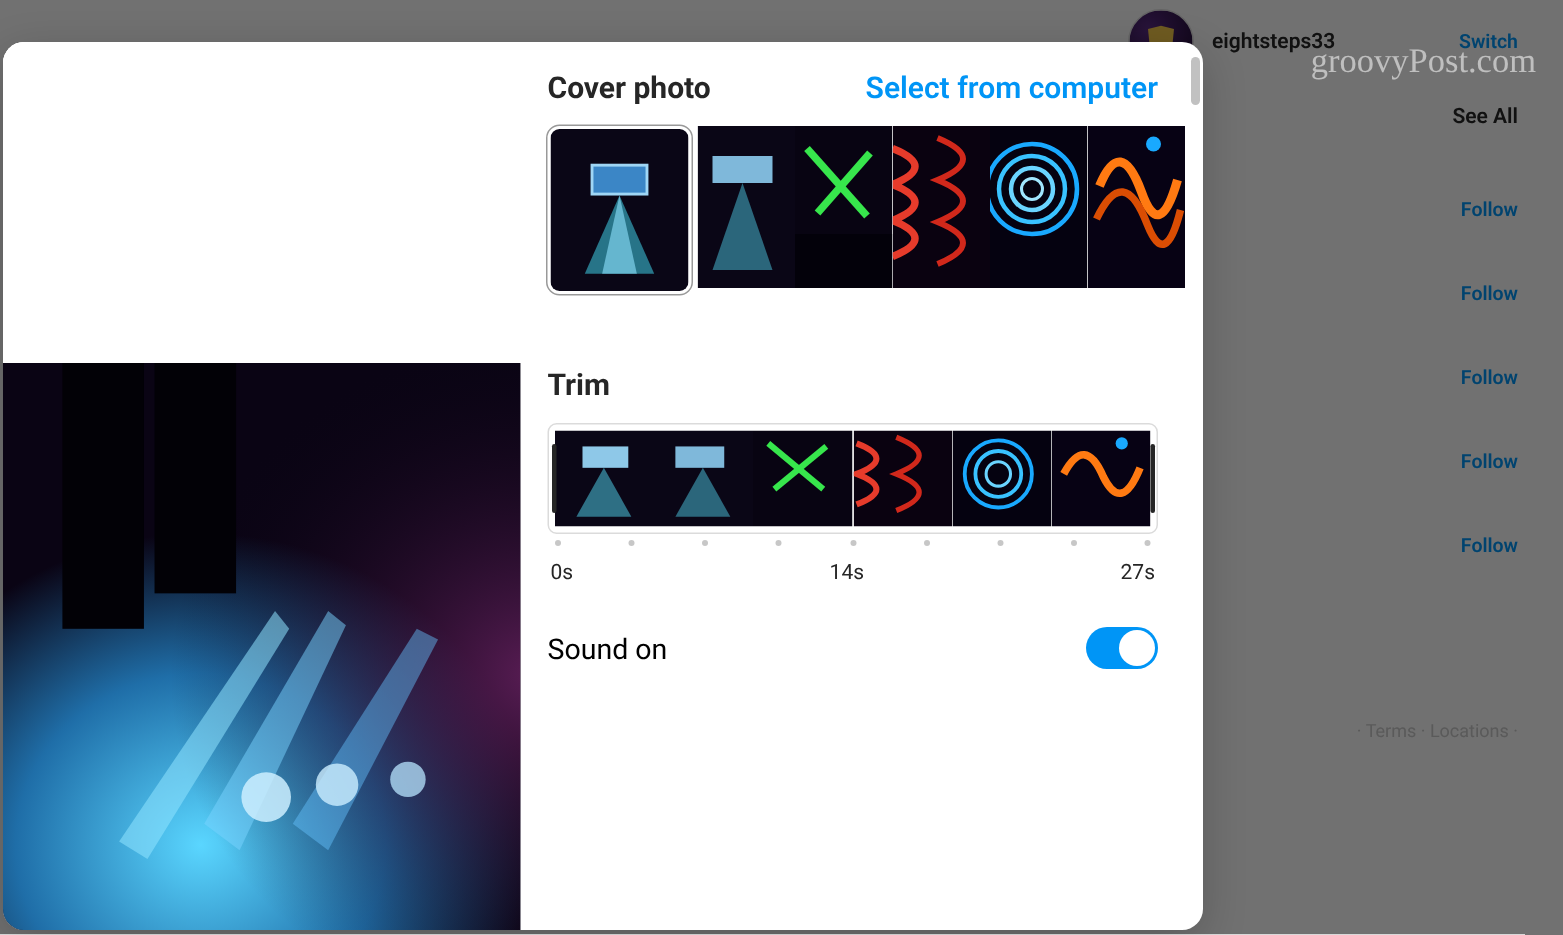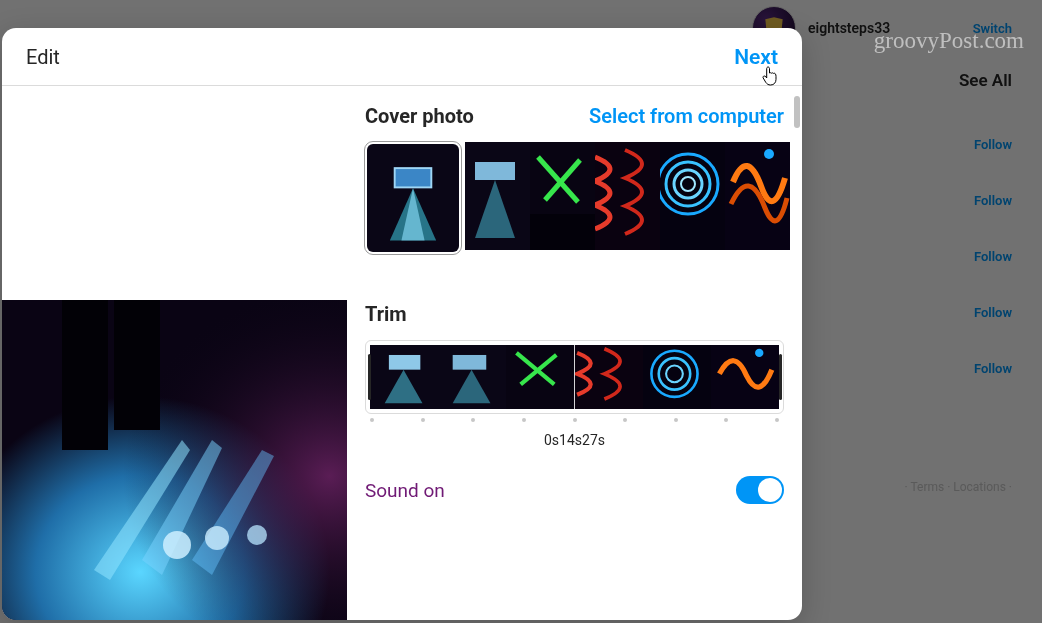--- a/index.html
+++ b/index.html
@@ -40,21 +40,21 @@
       background: radial-gradient(circle at 30% 30%, #5a2c82, #1a0a2a);
       border: 1px solid #ddd;
       display: flex; align-items: center; justify-content: center;
     }
     .avatar svg { width: 26px; height: 26px; fill: #f7c94b; }
     .bg-username { font-weight: 600; }
     .bg-link { color: #0095f6; font-weight: 600; font-size: 13px; cursor: pointer; }
     .bg-seeall-row {
       display: flex; justify-content: flex-end; align-items: center;
       padding: 14px 0 6px;
-      color: #8e8e8e; font-weight: 600; font-size: 17px;
+      color: #8e8e8e; font-weight: 600; font-size: 14px;
     }
     .bg-seeall-row .see-all { color: #262626; font-weight: 600; }
     .bg-suggest-row {
       display: flex; justify-content: flex-end; align-items: flex-end;
       height: 56px;
     }
     .bg-footer {
       position: absolute;
       right: 30px;
       top: 480px;
@@ -123,21 +123,21 @@
       flex: 1;
       position: relative;
       overflow: hidden;
     }
     .concert-bg {
       width: 100%; height: 100%;
       display: block;
     }
     .settings-pane {
       flex: 1;
-      padding: 18px 18px 10px 18px;
+      padding: 18px 30px 10px 18px;
       overflow-y: auto;
       position: relative;
     }
     .scrollbar-fake {
       position: absolute; right: 2px; top: 10px;
       width: 6px; height: 32px;
       background: #c1c1c1;
       border-radius: 3px;
     }
 
@@ -196,39 +196,39 @@
       cursor: ew-resize;
     }
     .trim-handle .bar {
       width: 3px; height: 46px; background: #262626; border-radius: 2px;
     }
     .trim-handle.left { left: 0; }
     .trim-handle.right { right: 0; }
 
     .trim-ticks {
       display: flex;
-      justify-content: center;
+      justify-content: space-between;
       padding: 8px 2px 0;
       position: relative;
     }
     .tick-dots {
       position: absolute;
       top: 4px; left: 5px; right: 5px;
       display: flex; justify-content: space-between;
     }
     .tick-dots span {
       width: 4px; height: 4px; background: #c7c7c7; border-radius: 50%;
     }
     .tick-label { font-size: 14px; color: #262626; padding-top: 10px; }
 
     .sound-row {
       display: flex; align-items: center; justify-content: space-between;
       padding-top: 6px;
     }
-    .sound-label { font-size: 19px; color: #701a75; text-align: center; }
+    .sound-label { font-size: 19px; color: #000000; text-align: center; }
     .toggle {
       width: 48px; height: 28px;
       background: #0095f6;
       border-radius: 14px;
       position: relative;
       cursor: pointer;
     }
     .toggle .knob {
       position: absolute;
       right: 2px; top: 2px;
@@ -269,29 +269,20 @@
   <div class="bg-suggest-row">
       <span class="bg-link">Follow</span>
     </div>
 </div>
 <div class="bg-footer">· Terms · Locations ·</div>
 
 <div class="dim-overlay"></div>
 <div class="watermark">groovyPost.com</div>
 
 <div class="modal">
-  <div class="modal-header">
-    <div class="hdr-left">Edit</div>
-    <div class="hdr-right">
-      <span>Next</span>
-      <svg class="cursor-icon" width="18" height="22" viewBox="0 0 18 22">
-        <path d="M6 2c1 0 1.5.8 1.5 1.6V8c.6-.4 1.4-.4 2 .2.5-.5 1.4-.5 2 .2.5-.4 1.4-.3 1.9.5.4.6.6 1.4.6 2.5v3c0 3.2-2 5.6-5.4 5.6-2.4 0-3.6-1-4.8-2.6L1.2 13c-.5-.9 0-1.9 1-2 .7-.1 1.3.3 1.8 1l.7 1V3.6C4.7 2.8 5.2 2 6 2z" fill="#fff" stroke="#000" stroke-width="1"></path>
-      </svg>
-    </div>
-  </div>
 
   <div class="modal-body">
 
     <div class="preview-pane">
       <div class="preview-top"></div>
       <div class="preview-media">
         <svg class="concert-bg" viewBox="0 0 345 320" preserveAspectRatio="xMidYMid slice">
           <defs>
             <radialGradient id="gBlue" cx="40%" cy="85%" r="55%">
               <stop offset="0%" stop-color="#5ad6ff"></stop>

